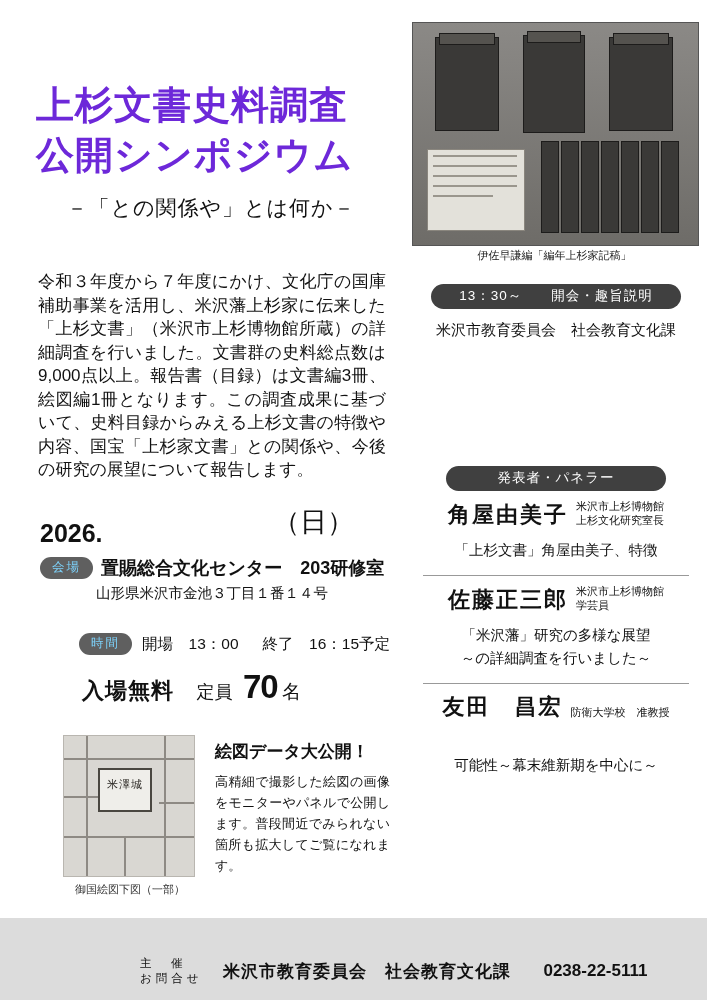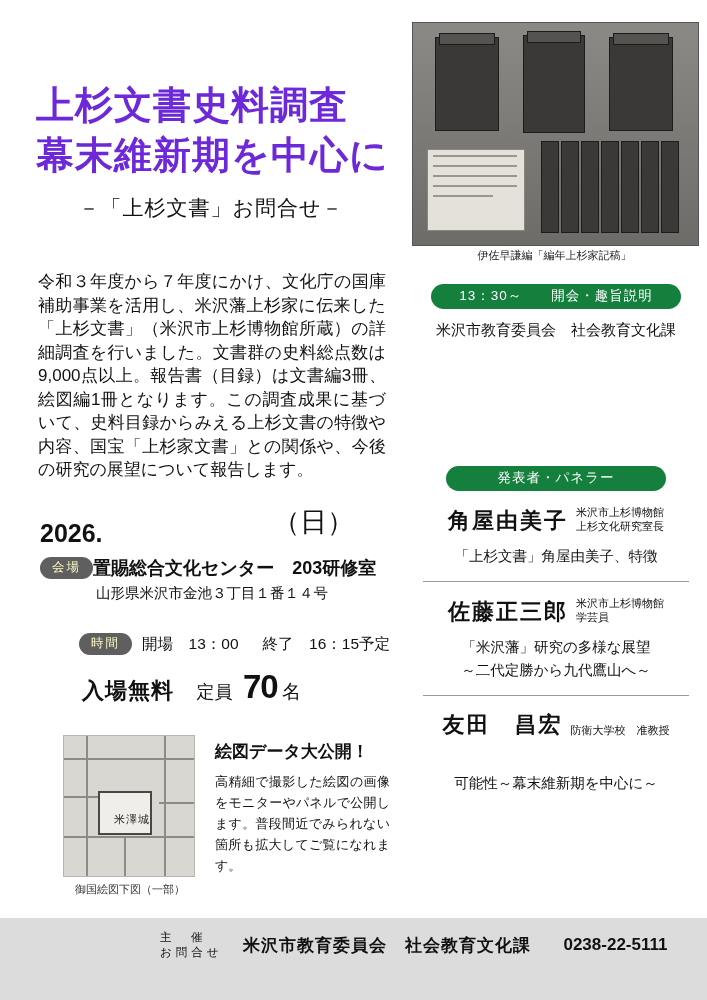--- a/index.html
+++ b/index.html
@@ -35,49 +35,49 @@
   .date-year{
     position:absolute;left:0;top:18px;font-size:25px;font-weight:bold;letter-spacing:0px;margin-top:11px;
   }
   .date-day{
     position:absolute;left:100px;top:-4px;font-size:52px;font-weight:bold;letter-spacing:-1px;
   }
   .date-week{
     position:absolute;left:233px;top:14px;font-size:27px;
   }
   .pill{
-    display:inline-block;background:#5f5f5f;color:#fef9c3;border-radius:11px;
+    display:inline-block;background:#5f5f5f;color:#7dd3fc;border-radius:11px;
     font-size:12.5px;padding:2px 12px 3px 12px;letter-spacing:2px;vertical-align:middle;
   }
   .venue{position:absolute;left:40px;top:556px;width:350px;}
-  .venue-name{display:inline-block;font-size:18px;font-weight:bold;vertical-align:middle;}
+  .venue-name{display:inline-block;font-size:18px;font-weight:bold;margin-left:8px;vertical-align:middle;}
   .venue-addr{margin-left:56px;margin-top:4px;font-size:14.5px;}
   .venue-tel{margin-left:150px;margin-top:2px;font-size:13px;}
 
   .timerow{position:absolute;left:40px;top:633px;width:350px;text-align:right;}
   .timerow .t1{display:inline-block;margin-left:10px;font-size:15.5px;vertical-align:middle;}
   .timerow .t2{display:inline-block;margin-left:24px;font-size:15.5px;vertical-align:middle;}
 
   .freeline{position:absolute;left:82px;top:668px;width:320px;}
   .free-big{font-size:22px;font-weight:bold;letter-spacing:1px;}
   .cap-label{font-size:18px;margin-left:18px;}
   .cap-num{font-size:33px;font-weight:bold;margin-left:6px;letter-spacing:-1px;}
   .cap-unit{font-size:19px;}
 
   
   .map{
     position:absolute;left:63px;top:735px;width:130px;height:140px;
     background:#d9d7d2;border:1px solid #b9b6b0;overflow:hidden;
   }
   .map .mline{position:absolute;background:#8e8a84;}
   .map .castle{
-    position:absolute;left:34px;top:55px;width:54px;height:44px;
+    position:absolute;left:34px;top:32px;width:54px;height:44px;
     border:2px solid #4a4741;background:#efeeea;
-    font-size:11px;line-height:13px;text-align:right;color:#2e2b27;
-    padding-top:20px;box-sizing:border-box;letter-spacing:1px;
+    font-size:11px;line-height:13px;text-align:center;color:#2e2b27;
+    padding-top:8px;box-sizing:border-box;letter-spacing:1px;
   }
   .map-cap{
     position:absolute;left:55px;top:882px;width:150px;text-align:center;font-size:11px;color:#333;
   }
 
   .mapside{position:absolute;left:215px;top:740px;width:175px;}
   .mapside h4{margin:0 0 8px 0;font-size:17px;font-weight:bold;letter-spacing:0px;}
   .mapside p{margin:0;font-size:13px;line-height:21px;text-align:justify;}
 
   
@@ -86,68 +86,68 @@
   .photo{
     position:absolute;left:7px;top:22px;width:285px;height:222px;
     background:#7d7b77;overflow:hidden;border:1px solid #555;
   }
   .photo .shelfbg{position:absolute;inset:0;background:linear-gradient(180deg,#8b8986 0%,#6e6c68 100%);}
   .photo .stack{position:absolute;background:#3a3937;border:1px solid #1d1c1b;}
   .photo .paper{position:absolute;background:#e3e1da;border:1px solid #8a867e;}
   .photo-cap{position:absolute;left:7px;top:248px;width:285px;text-align:center;font-size:11px;color:#222;}
 
   .bar{
-    background:#15803d;color:#fff;text-align:center;font-size:13.5px;
+    background:#404040;color:#fff;text-align:center;font-size:13.5px;
     border-radius:13px;padding:3px 0 4px 0;letter-spacing:1px;
     width:220px;margin:0 auto;
   }
   .bar.wide{width:250px;}
 
   .sec{position:absolute;width:302px;}
   .sec-time{top:284px;}
   .sec-time .line{margin-top:12px;text-align:center;font-size:15px;}
 
   .sec-com{top:360px;}
   .commentator{
     margin-top:13px;text-align:center;
   }
   .name-big{font-size:23px;font-weight:bold;letter-spacing:3px;}
   .name-aff{font-size:11.5px;margin-left:8px;letter-spacing:0px;}
 
   .sec-pan{top:466px;}
-  .panelist{margin-top:14px;padding:0 14px;}
+  .panelist{margin-top:8px;padding:0 14px;}
   .pn-row{display:flex;align-items:flex-end;justify-content:center;}
   .pn-name{font-size:22px;font-weight:bold;letter-spacing:2px;}
   .pn-aff{font-size:11px;line-height:14px;margin-left:8px;margin-bottom:3px;text-align:left;}
   .pn-talk{margin-top:9px;text-align:center;font-size:14.5px;line-height:23px;}
   .hr{border:0;border-top:1px solid #999;margin:13px 18px 0 18px;}
 
   
   .footer{
     position:absolute;left:0;top:918px;width:707px;height:82px;
     background:#dcdcdc;
   }
-  .footer-inner{position:absolute;left:140px;top:12px;width:520px;margin-left:20px;}
+  .footer-inner{position:absolute;left:140px;top:38px;width:520px;}
   .f-label{
     display:inline-block;font-size:11.5px;line-height:15px;vertical-align:middle;letter-spacing:4px;
   }
   .f-body{display:inline-block;margin-left:16px;font-size:17px;font-weight:bold;vertical-align:middle;letter-spacing:1px;}
   .f-tel{display:inline-block;margin-left:28px;font-size:17px;font-weight:bold;vertical-align:middle;}
 </style>
 </head>
 <body>
 
 <div class="page">
 
   <div class="left">
 
     <div class="title-block">
       <div class="title-line">上杉文書史料調査</div>
-      <div class="title-line">幕末維新期を中心に</div>
-      <div class="subtitle">－「上杉文書」お問合せ－</div>
+      <div class="title-line">公開シンポジウム</div>
+      <div class="subtitle">－「との関係や」とは何か－</div>
     </div>
 
     <div class="intro">令和３年度から７年度にかけ、文化庁の国庫補助事業を活用し、米沢藩上杉家に伝来した「上杉文書」（米沢市上杉博物館所蔵）の詳細調査を行いました。文書群の史料総点数は9,000点以上。報告書（目録）は文書編3冊、絵図編1冊となります。この調査成果に基づいて、史料目録からみえる上杉文書の特徴や内容、国宝「上杉家文書」との関係や、今後の研究の展望について報告します。</div>
 
     <div class="date-row">
       <span class="date-year">2026.</span>
       <span class="date-week">（日）</span>
     </div>
 
     <div class="venue">
@@ -240,21 +240,21 @@
       <div class="panelist">
         <div class="pn-row">
           <span class="pn-name">佐藤正三郎</span>
           <span class="pn-aff">
             <span>米沢市上杉博物館</span><br>
             <span>学芸員</span>
           </span>
         </div>
         <div class="pn-talk">
           <span>「米沢藩」研究の多様な展望</span><br>
-          <span>～二代定勝から九代鷹山へ～</span>
+          <span>～の詳細調査を行いました～</span>
         </div>
       </div>
 
       <hr class="hr">
 
       <div class="panelist">
         <div class="pn-row">
           <span class="pn-name">友田　昌宏</span>
           <span class="pn-aff">
             <span>防衛大学校　准教授</span>

